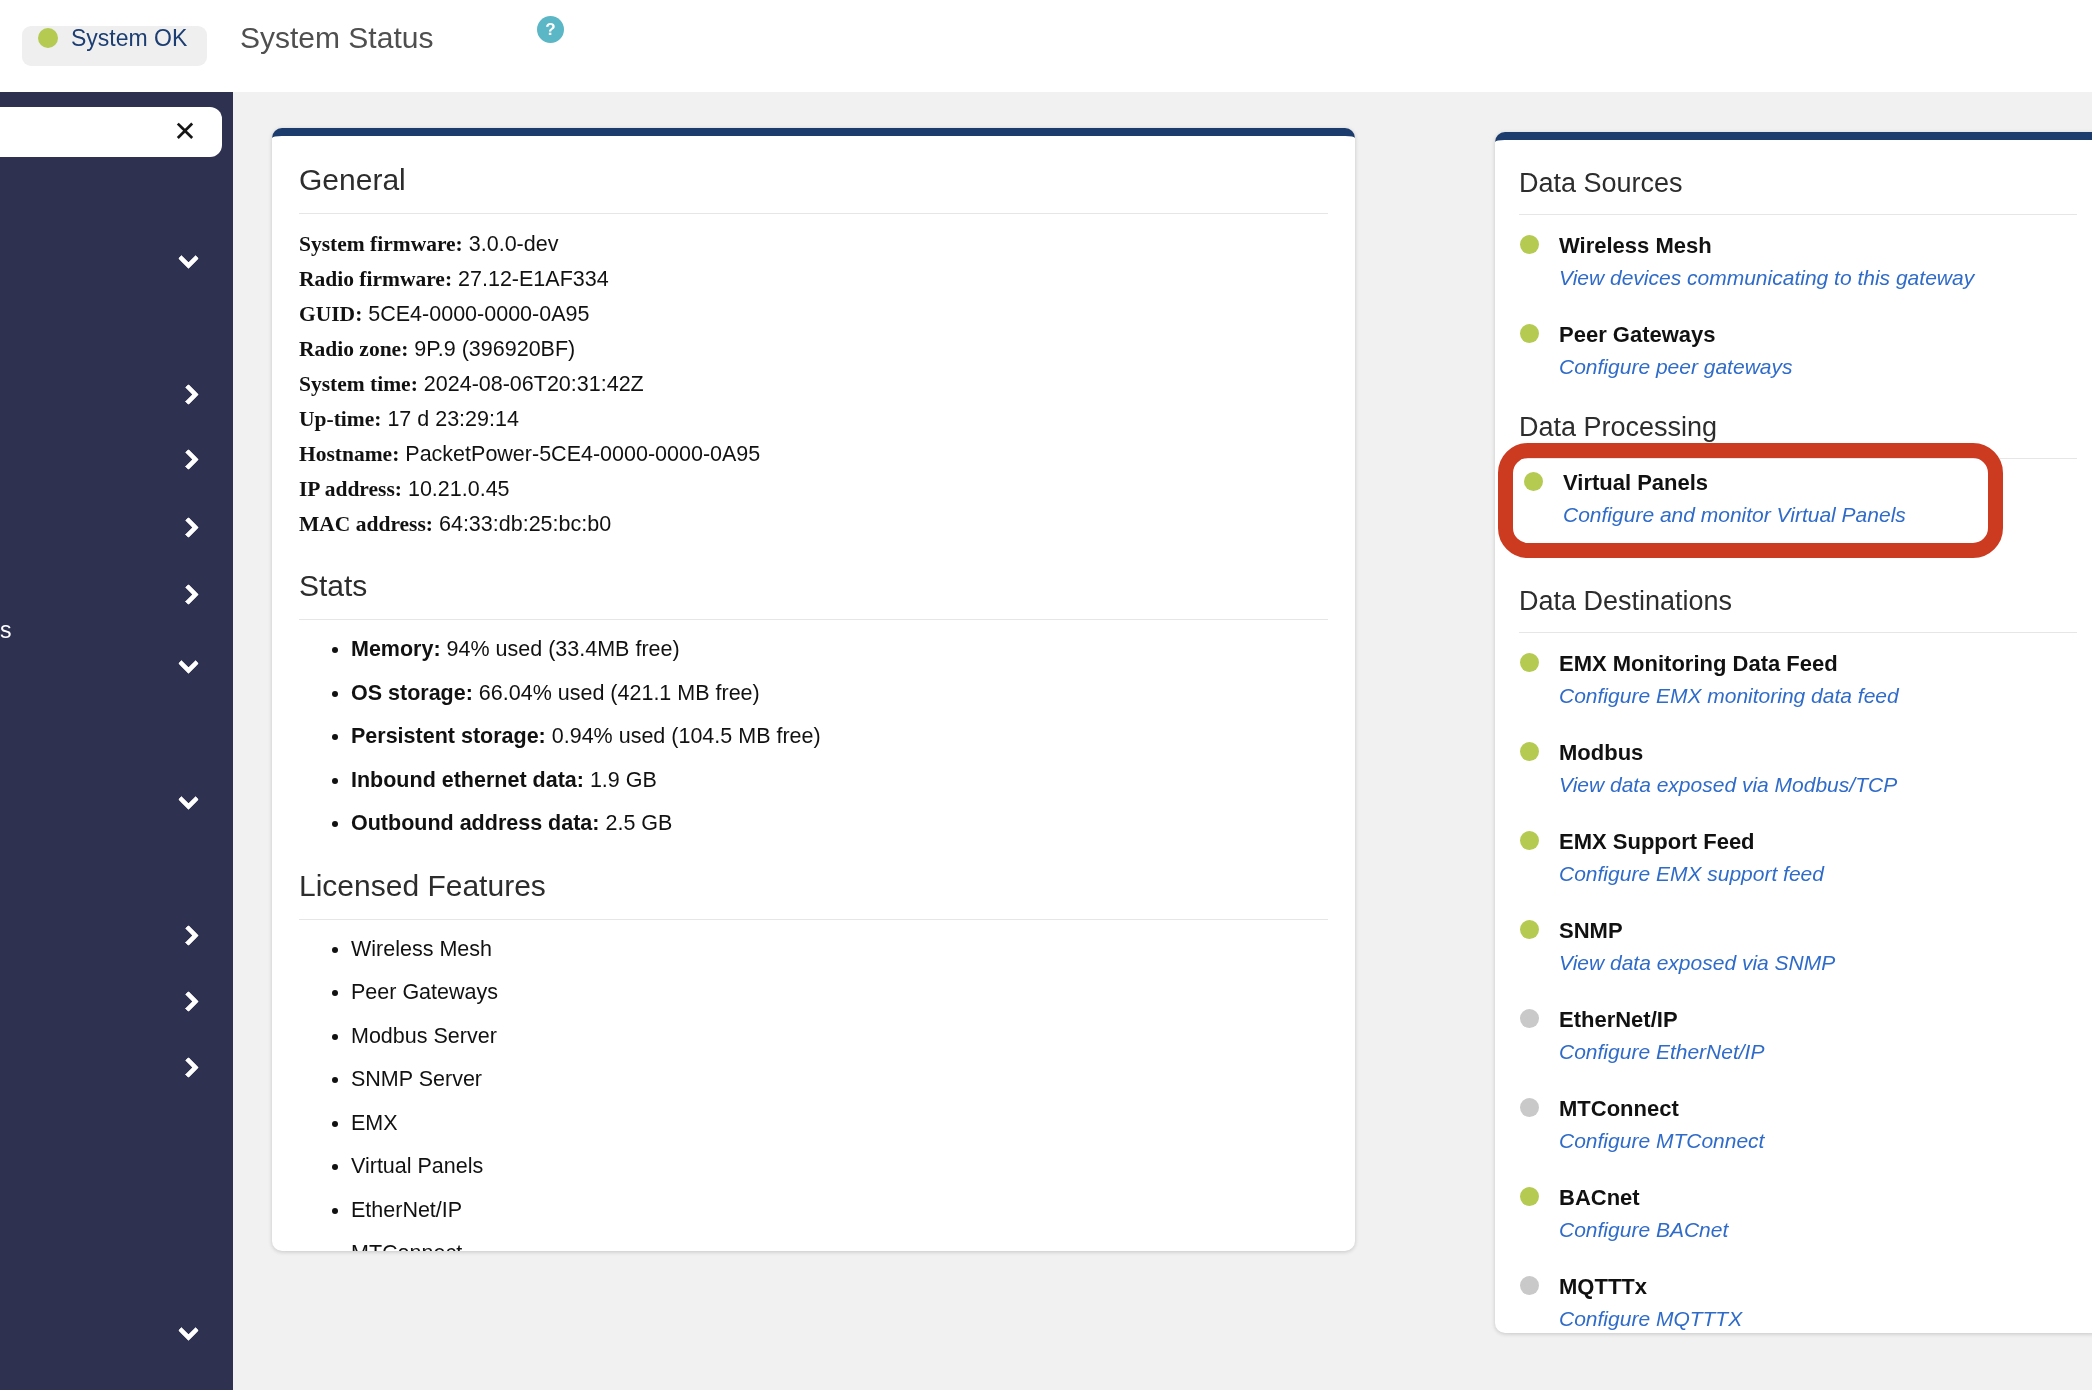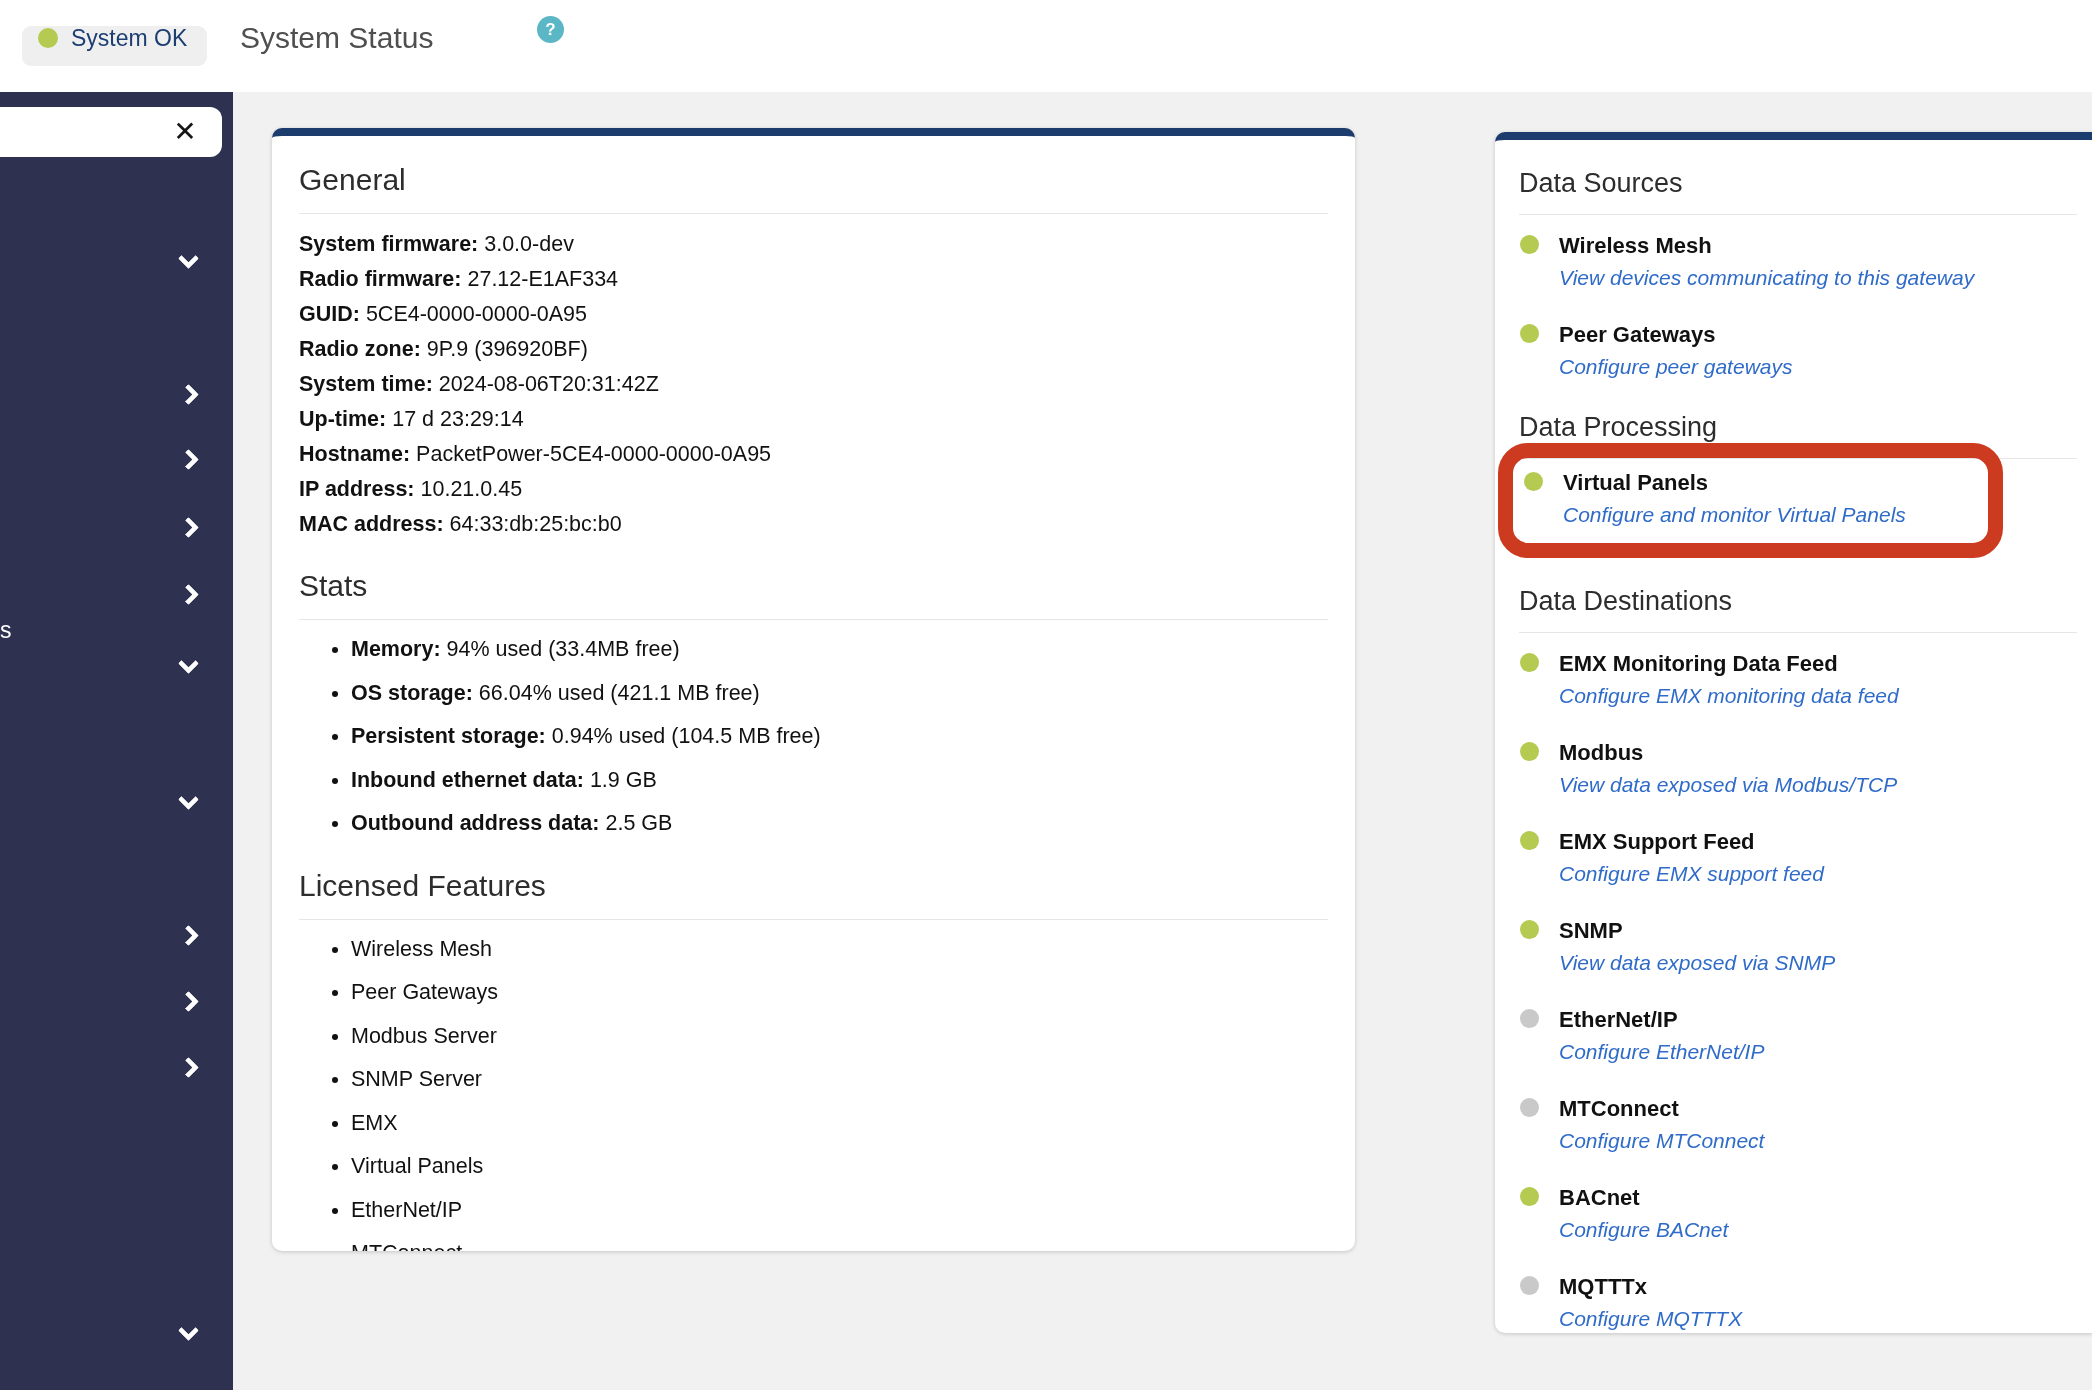--- a/index.html
+++ b/index.html
@@ -59,21 +59,21 @@
   }
   .card-general { left:272px; top:128px; width:1083px; height:1123px; padding:0 27px; }
   .card-right   { left:1495px; top:132px; width:606px; height:1201px; padding:0 24px; }
 
   h2.sec { font-size:30px; font-weight:400; color:#2d2d2d; line-height:38px; margin:25px 0 14px; }
   .card-right h2.sec { font-size:27px; margin:24px 0 12px; }
   hr.rule { border:none; border-top:1px solid #e6e6e6; height:1px; margin:0; }
 
   .kv { font-size:21.5px; line-height:35px; }
   .kv-block { margin-top:13px; }
-  .kv b { font-weight:bold; }
+  .kv b { font-weight:bold;font-family:Liberation Serif, serif; }
 
   ul.blist { margin:12px 0 0 0; padding-left:44px; font-size:21.5px; line-height:35.5px; }
   ul.blist li { margin:8px; }
 
   
   .ds-item { position:relative; padding-left:40px; margin:15px 0 24px; }
   .ds-item .dot { position:absolute; left:1px; top:5px; width:19px; height:19px; }
   .ds-name { font-size:22px; font-weight:bold; line-height:31px; color:#111; }
   .ds-link { display:inline-block; font-size:21px; font-style:italic; color:#2f6bc9;
              line-height:34px; text-decoration:none; cursor:pointer; }

